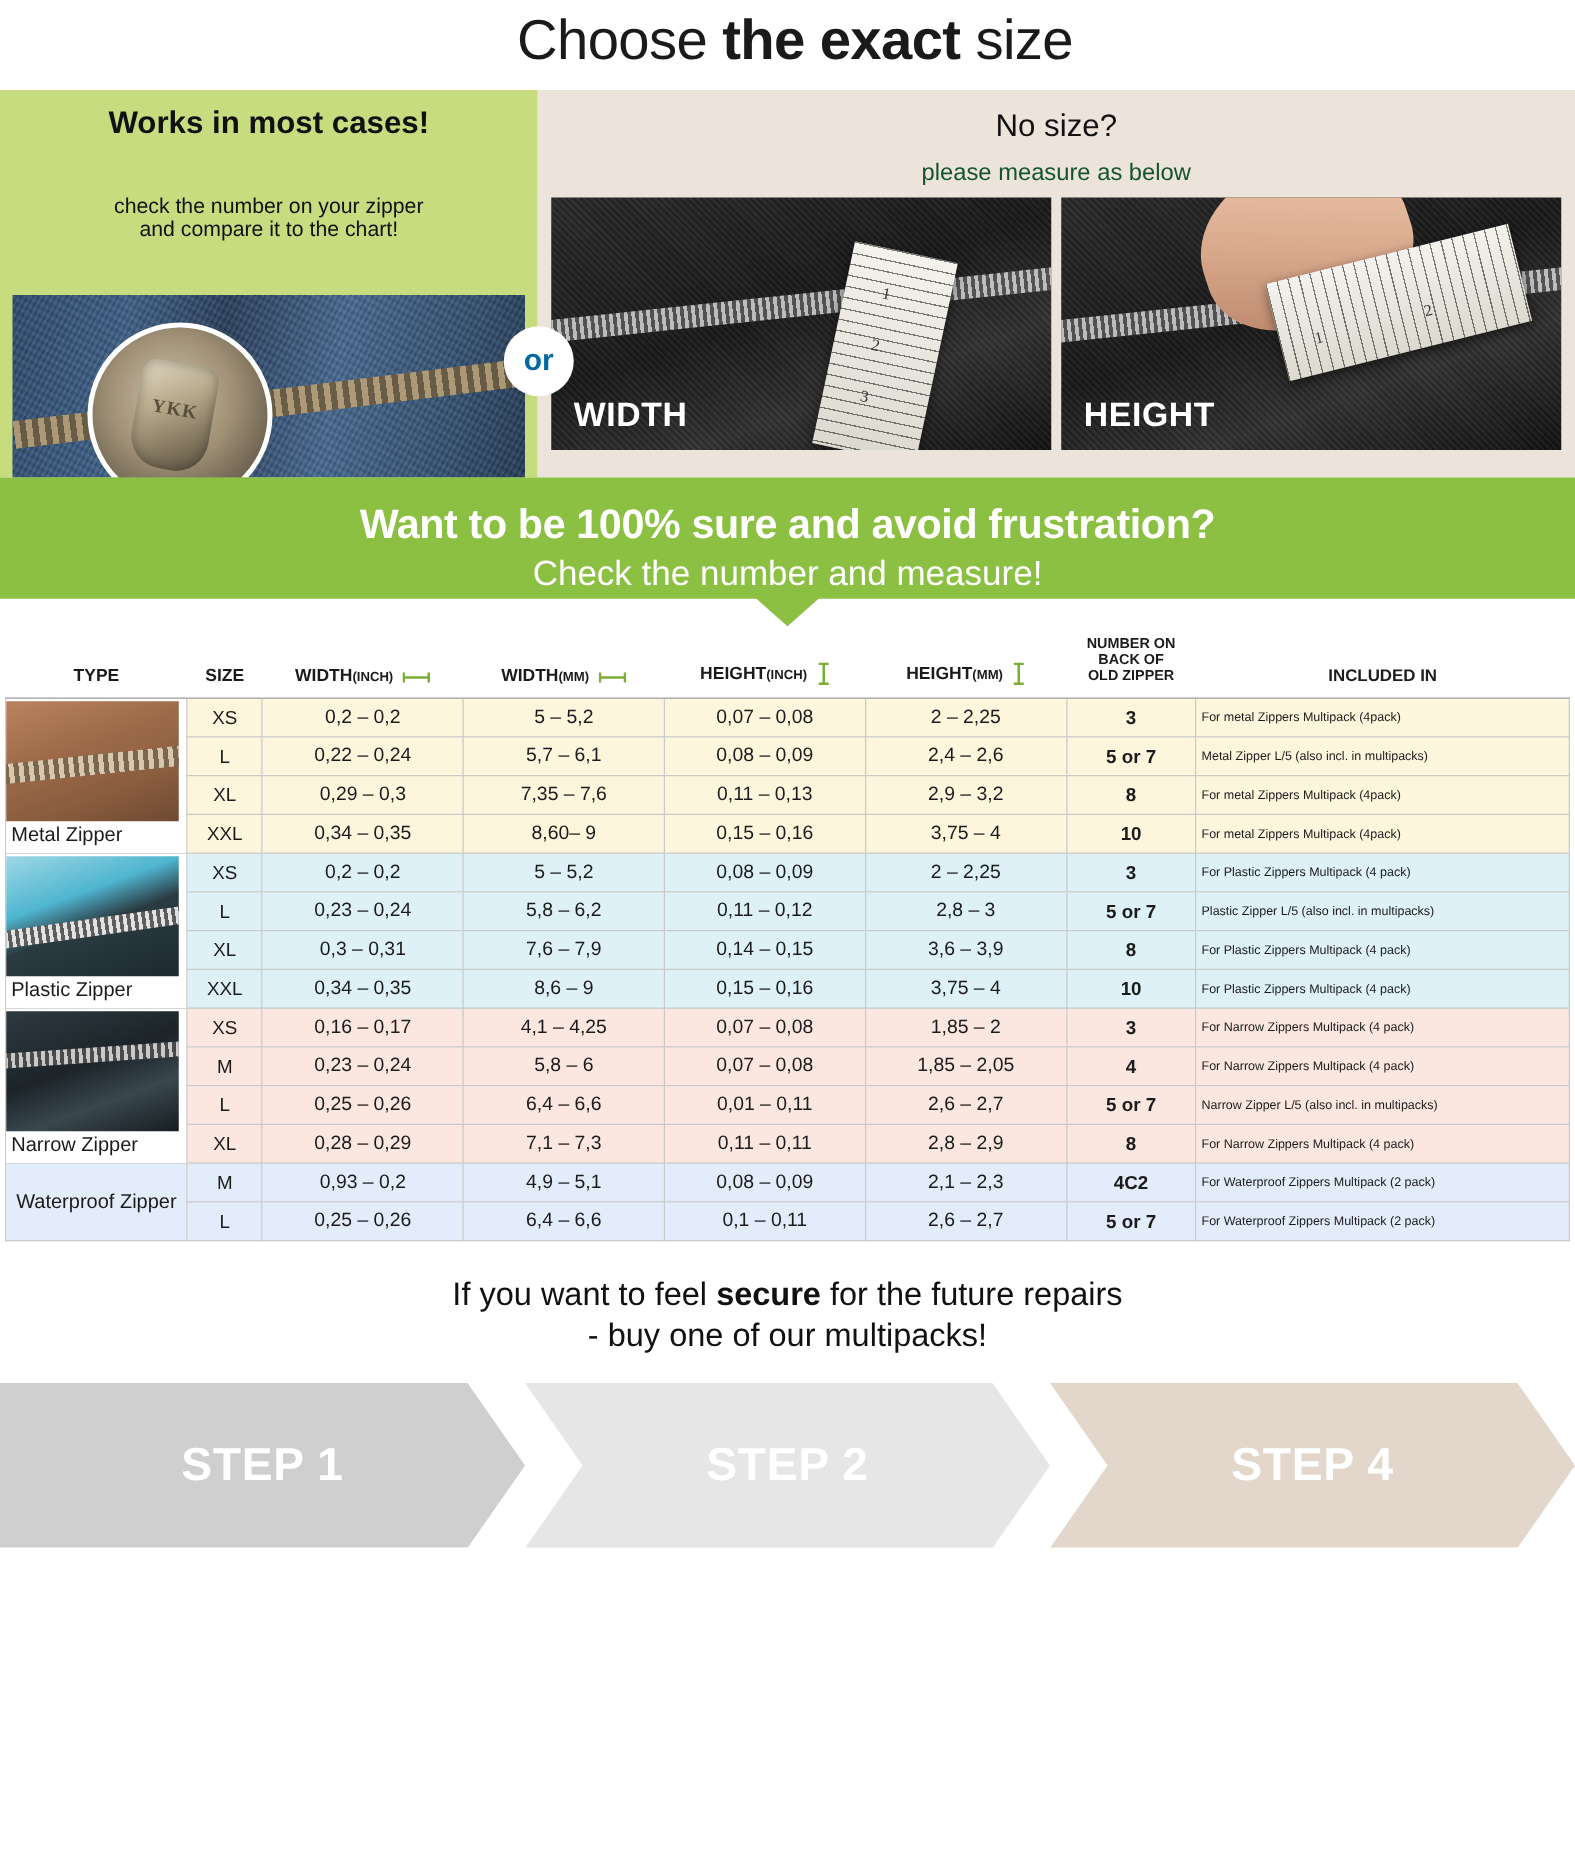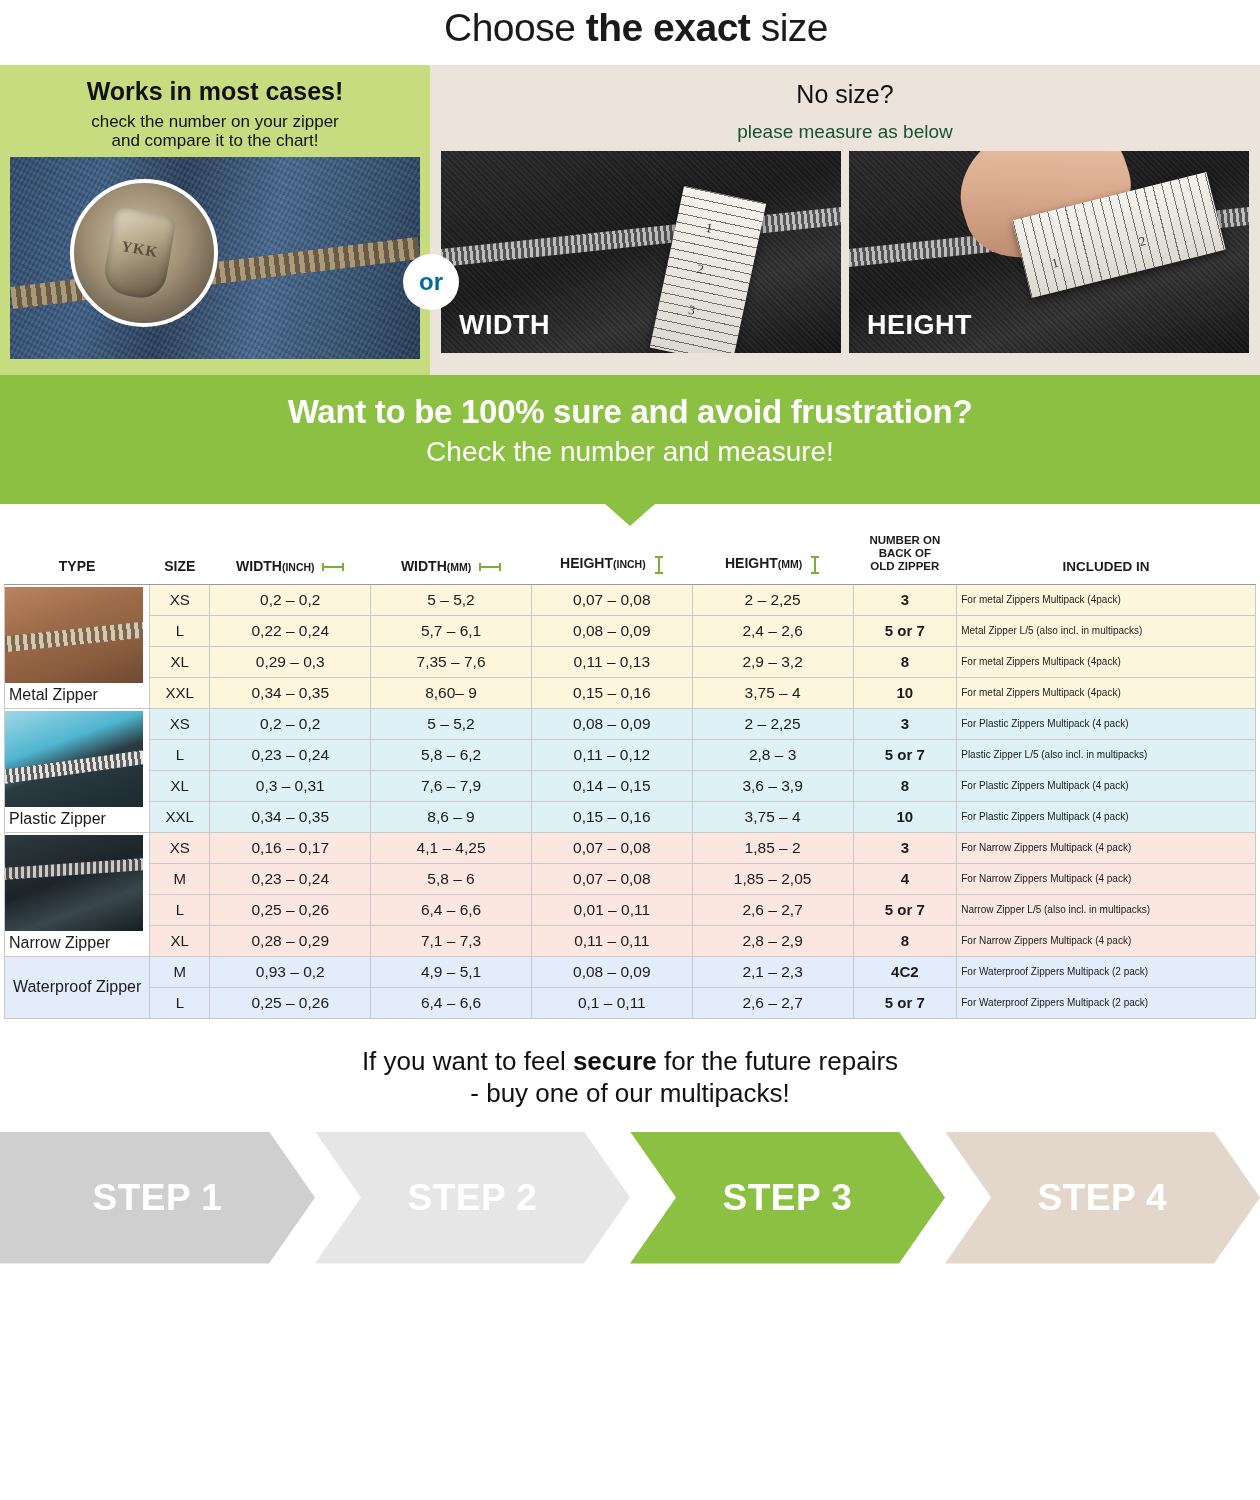--- a/index.html
+++ b/index.html
@@ -8,21 +8,21 @@
     height: 1500px;
     background: #ffffff;
     font-family: "Liberation Sans", sans-serif;
     color: #1a1a1a;
     overflow: hidden;
   }
 
   
   .header { text-align: center; padding: 6px 0 14px; }
   .header h1 {
-    font-size: 39px;
+    font-size: 45px;
     font-weight: 400;
     letter-spacing: -0.5px;
     line-height: 1.15;
     padding-left: 12px;
   }
   .header h1 b { font-weight: 700; }
   .header .sub {
     font-size: 21px;
     font-weight: 400;
     margin-top: 6px;
@@ -31,20 +31,21 @@
 
   
   .panels { display: flex; width: 100%; height: 310px; }
   .panel-left {
     width: 430px;
     background: #c7dc7e;
     position: relative;
     display: flex;
     flex-direction: column;
     align-items: center;
+    gap: 36px;
   }
   .panel-left .t1 {
     font-size: 25px;
     font-weight: 700;
     margin-top: 12px;
     color: #111;
   }
   .panel-left .t2 {
     font-size: 17px;
     line-height: 1.12;
@@ -202,21 +203,21 @@
     display: flex; align-items: center; justify-content: center;
     font-size: 24px; font-weight: 700; color: #0369a1;
     z-index: 5;
   }
   .panels-wrap { position: relative; }
 
   
   .banner {
     background: #8cc043;
     text-align: center;
-    padding: 18px 0 36px;
+    padding: 18px 0 4px;
     position: relative;
   }
   .banner .b1 {
     color: #fff;
     font-size: 33px;
     font-weight: 700;
     letter-spacing: -.3px;
   }
   .banner .b2 {
     color: #fff;
@@ -646,21 +647,17 @@
 
 <div class="steps">
   <div class="step s1">
     <div class="chev"></div>
     <span>STEP 1</span>
   </div>
   <div class="step s2">
     <div class="chev"></div>
     <span>STEP 2</span>
   </div>
-  <div class="step s3">
-    <div class="chev"></div>
-    <span>STEP 3</span>
-  </div>
   <div class="step s4">
     <div class="chev"></div>
     <span>STEP 4</span>
   </div>
 </div>
 
 </body></html>

